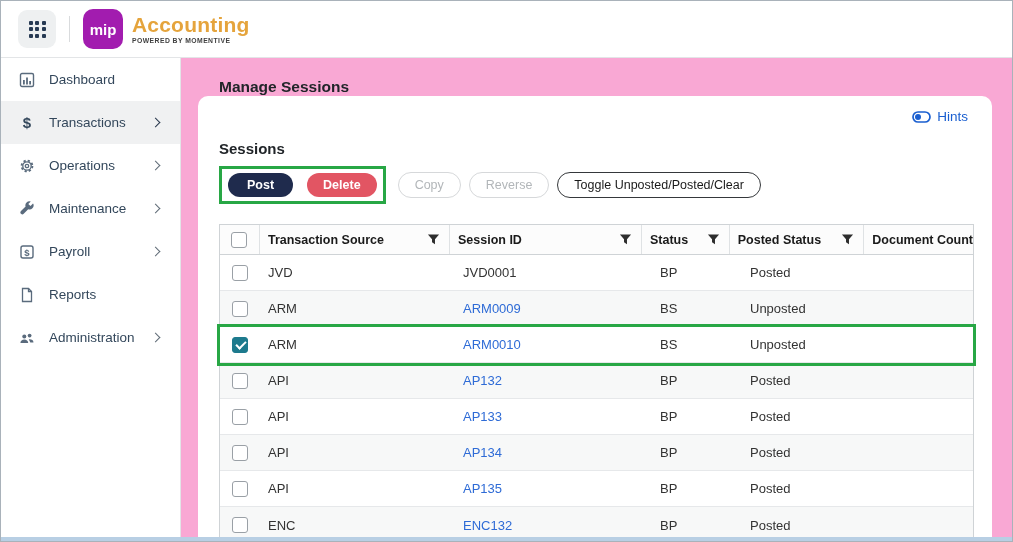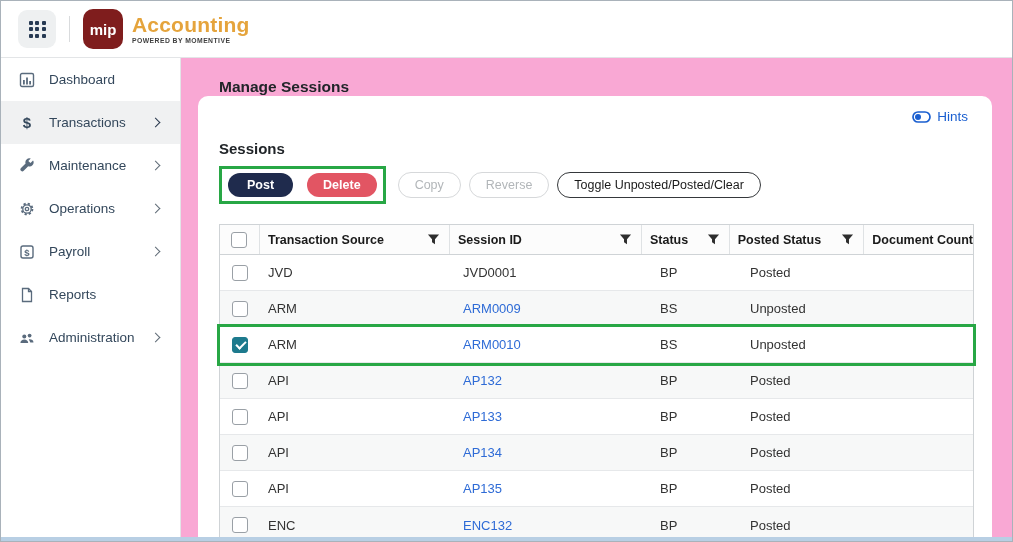--- a/index.html
+++ b/index.html
@@ -6,21 +6,21 @@
   body { font-family:"Liberation Sans", sans-serif; background:#fff; }
   .window { position:relative; width:1013px; height:542px; border:1px solid #a9b2ba; background:#fff; overflow:hidden; }
 
   
   .topbar { height:57px; display:flex; align-items:center; padding-left:17px; background:#fff; border-bottom:1px solid #e3e5e7; }
   .apps-btn { width:38px; height:38px; background:#eef0f1; border:none; border-radius:9px; display:flex; align-items:center; justify-content:center; cursor:pointer; }
   .grid-icon { display:grid; grid-template-columns:repeat(3,4px); gap:2.5px; }
   .grid-icon i { width:4px; height:4px; background:#273a53; border-radius:1px; }
   .vdiv { width:1px; height:26px; background:#d9dbdd; margin:0 13px; }
   .brand { display:flex; align-items:center; gap:9px; }
-  .mip-square { width:40px; height:40px; border-radius:10px; background:#7f1d1d; color:#fff; font-size:15px; font-weight:bold; display:flex; align-items:center; justify-content:center; }
+  .mip-square { width:40px; height:40px; border-radius:10px; background:#a21caf; color:#fff; font-size:15px; font-weight:bold; display:flex; align-items:center; justify-content:center; }
   .app-name { color:#e5a43c; font-size:21px; font-weight:bold; letter-spacing:.2px; line-height:22px; }
   .tagline { color:#3f3f3f; font-size:6.8px; font-weight:bold; letter-spacing:.45px; margin-top:1px; }
 
   
   .body { display:flex; height:484px; }
   .sidebar { width:180px; background:#fff; border-right:1px solid #e3e5e7; flex-shrink:0; }
   .side-item { height:43px; display:flex; align-items:center; gap:14px; padding:0 16px 0 18px; cursor:pointer; color:#33475b; font-size:13.5px; }
   .side-item.active { background:#f0f1f2; }
   .side-icon { width:16px; height:16px; display:flex; align-items:center; justify-content:center; flex-shrink:0; }
   .chev { width:7px; height:7px; border-top:1.8px solid #5f6b76; border-right:1.8px solid #5f6b76; transform:rotate(45deg); margin-left:auto; margin-right:5px; }
@@ -116,35 +116,35 @@
             <svg width="16" height="16" viewBox="0 0 16 16">
               <text x="8" y="13" text-anchor="middle" font-family="Liberation Sans, sans-serif" font-size="15" font-weight="bold" fill="#33475b">$</text>
             </svg>
           </span>
           <span class="side-label">Transactions</span>
           <span class="chev"></span>
         </div>
         <div class="side-item">
           <span class="side-icon">
             <svg width="16" height="16" viewBox="0 0 16 16">
-              <path d="M14.4 3a4.1 4.1 0 0 1-5.2 5.2l-4.5 4.6a1.9 1.9 0 1 1-2.7-2.7l4.6-4.5A4.1 4.1 0 0 1 11.8.4L9.3 2.9l2.2 2.2L14 2.6z" fill="#5a6b7d"></path>
-            </svg>
-          </span>
-          <span class="side-label">Maintenance</span>
-          <span class="chev"></span>
-        </div>
-        <div class="side-item">
-          <span class="side-icon">
-            <svg width="16" height="16" viewBox="0 0 16 16">
               <circle cx="8" cy="8" r="5.4" fill="none" stroke="#5a6b7d" stroke-width="1.9" stroke-dasharray="2.2 2.05"></circle>
               <circle cx="8" cy="8" r="4.2" fill="none" stroke="#5a6b7d" stroke-width="1.3"></circle>
               <circle cx="8" cy="8" r="1.7" fill="none" stroke="#5a6b7d" stroke-width="1.3"></circle>
             </svg>
           </span>
           <span class="side-label">Operations</span>
+          <span class="chev"></span>
+        </div>
+        <div class="side-item">
+          <span class="side-icon">
+            <svg width="16" height="16" viewBox="0 0 16 16">
+              <path d="M14.4 3a4.1 4.1 0 0 1-5.2 5.2l-4.5 4.6a1.9 1.9 0 1 1-2.7-2.7l4.6-4.5A4.1 4.1 0 0 1 11.8.4L9.3 2.9l2.2 2.2L14 2.6z" fill="#5a6b7d"></path>
+            </svg>
+          </span>
+          <span class="side-label">Maintenance</span>
           <span class="chev"></span>
         </div>
         <div class="side-item">
           <span class="side-icon">
             <svg width="16" height="16" viewBox="0 0 16 16">
               <rect x="2" y="2" width="12" height="12" rx="2" fill="none" stroke="#5a6b7d" stroke-width="1.4"></rect>
               <text x="8" y="11.5" text-anchor="middle" font-size="9.5" font-weight="bold" fill="#5a6b7d" font-family="Liberation Sans, sans-serif">$</text>
             </svg>
           </span>
           <span class="side-label">Payroll</span>

